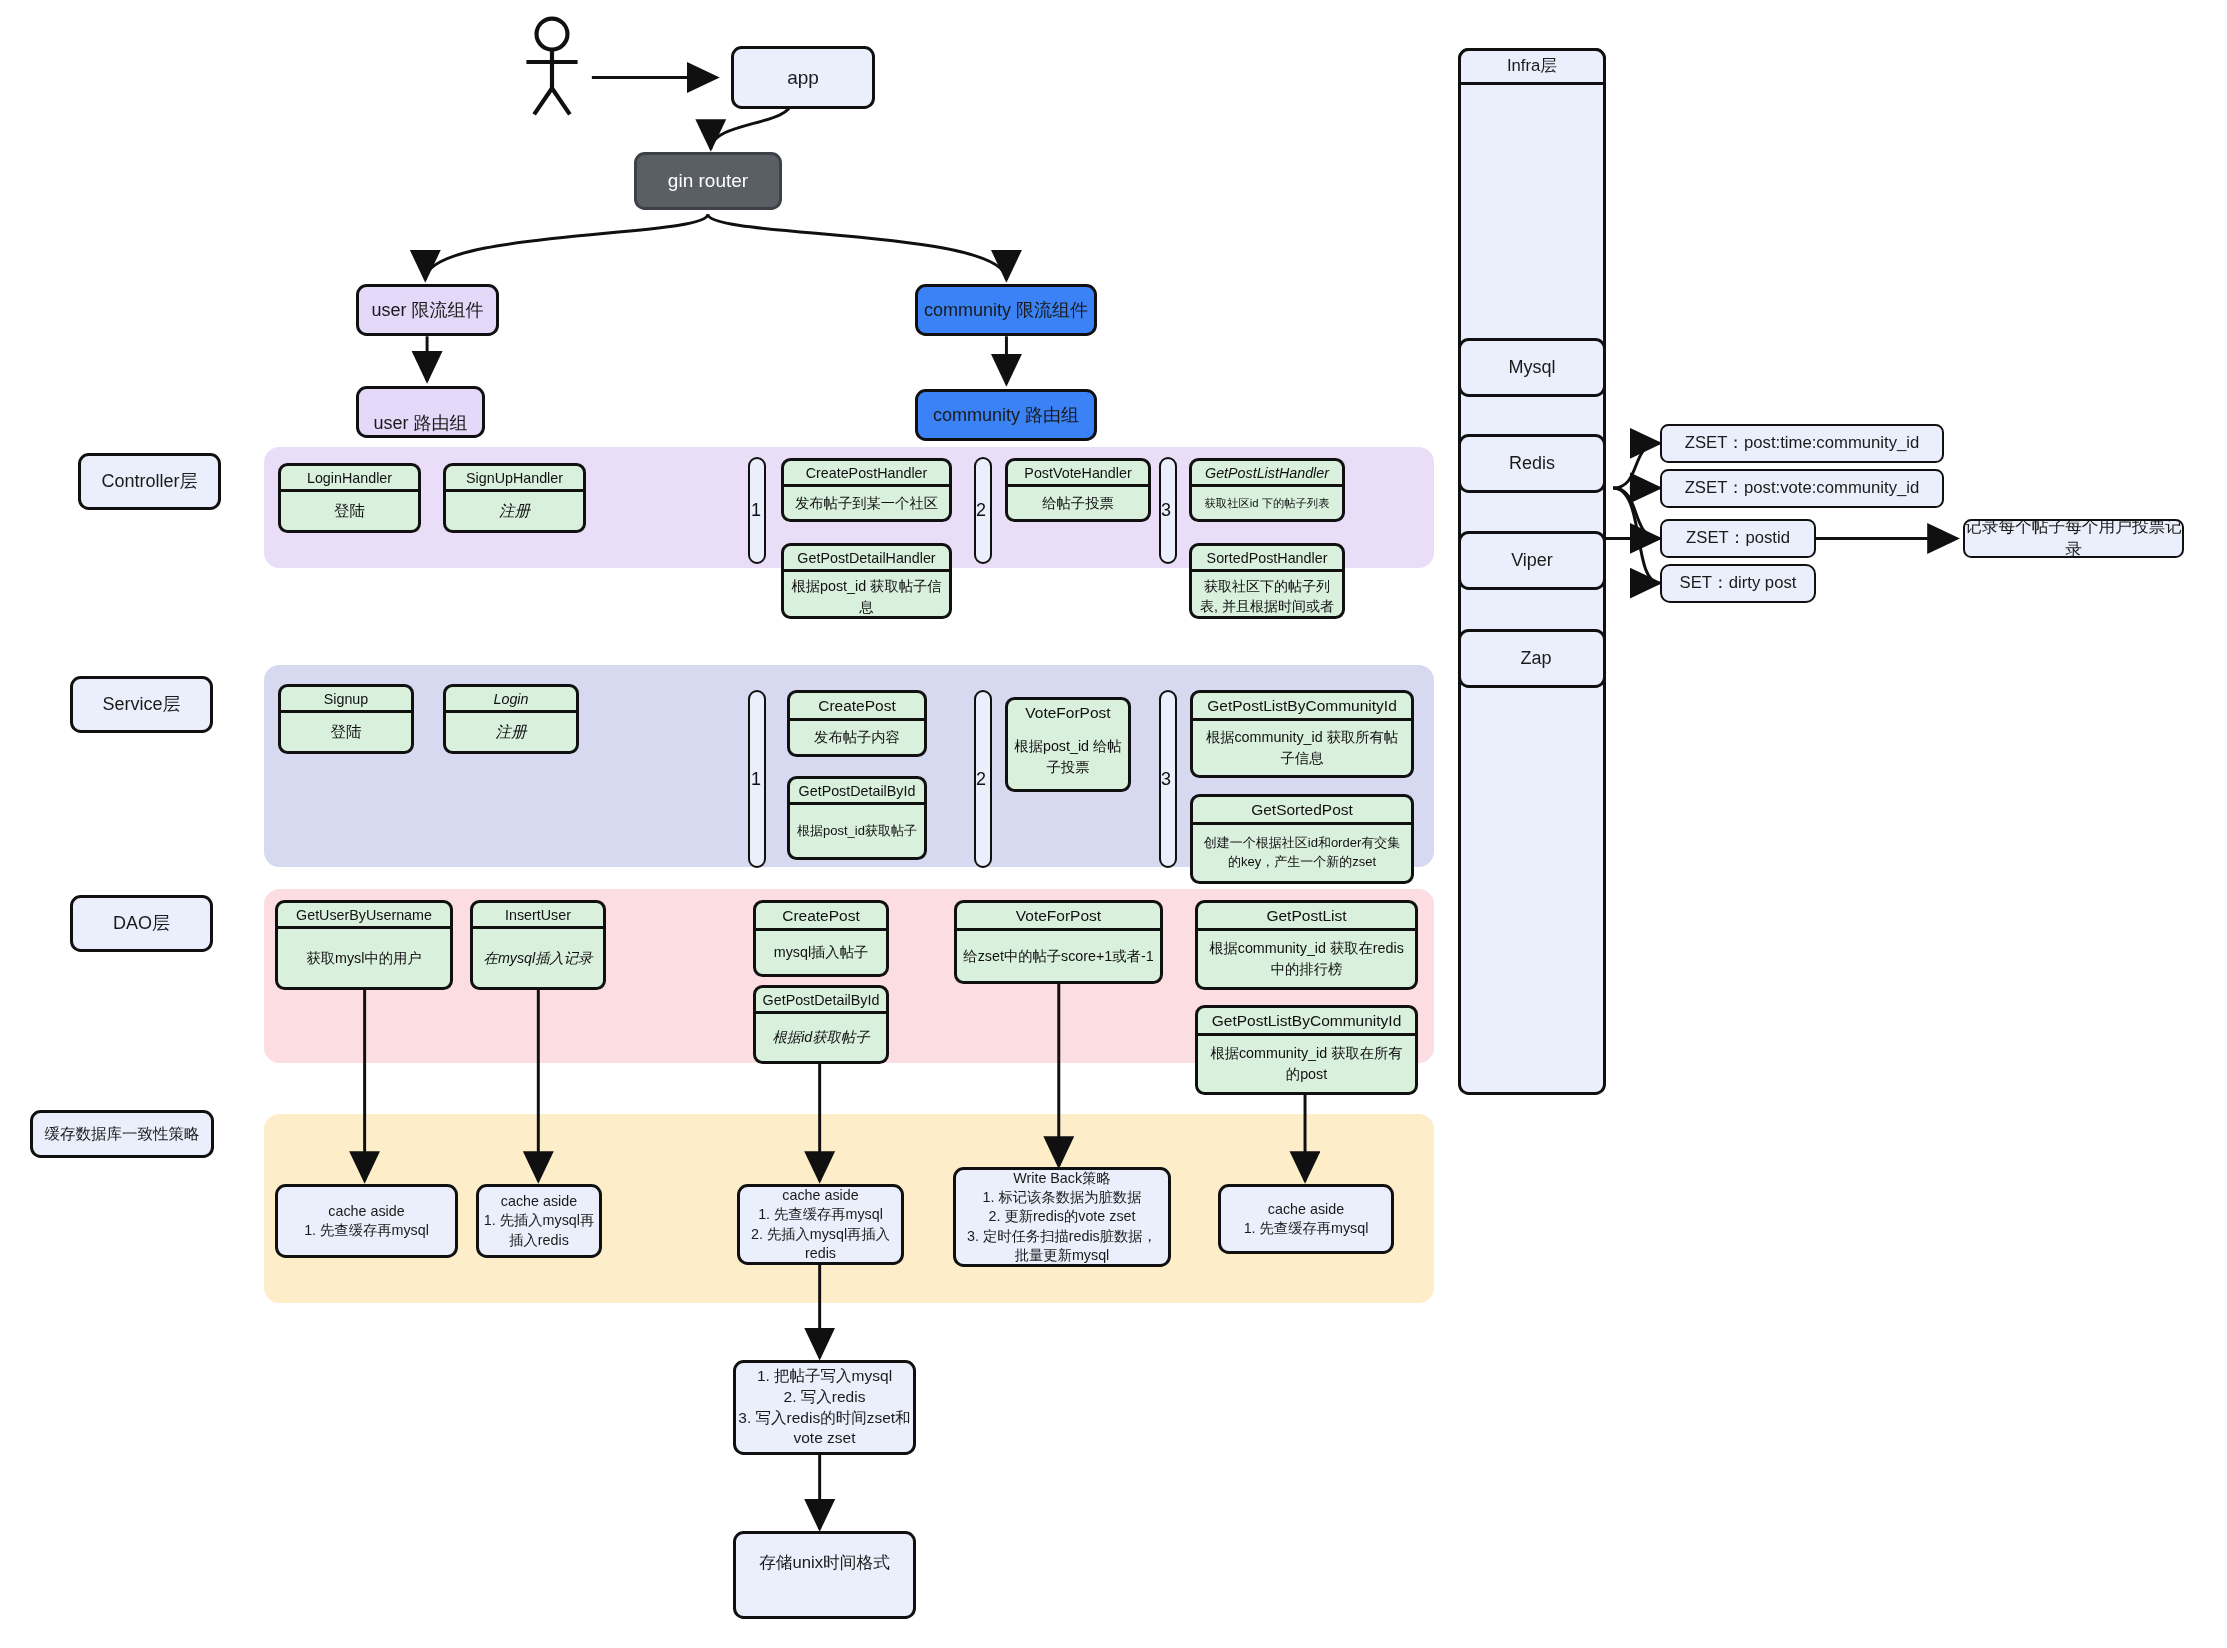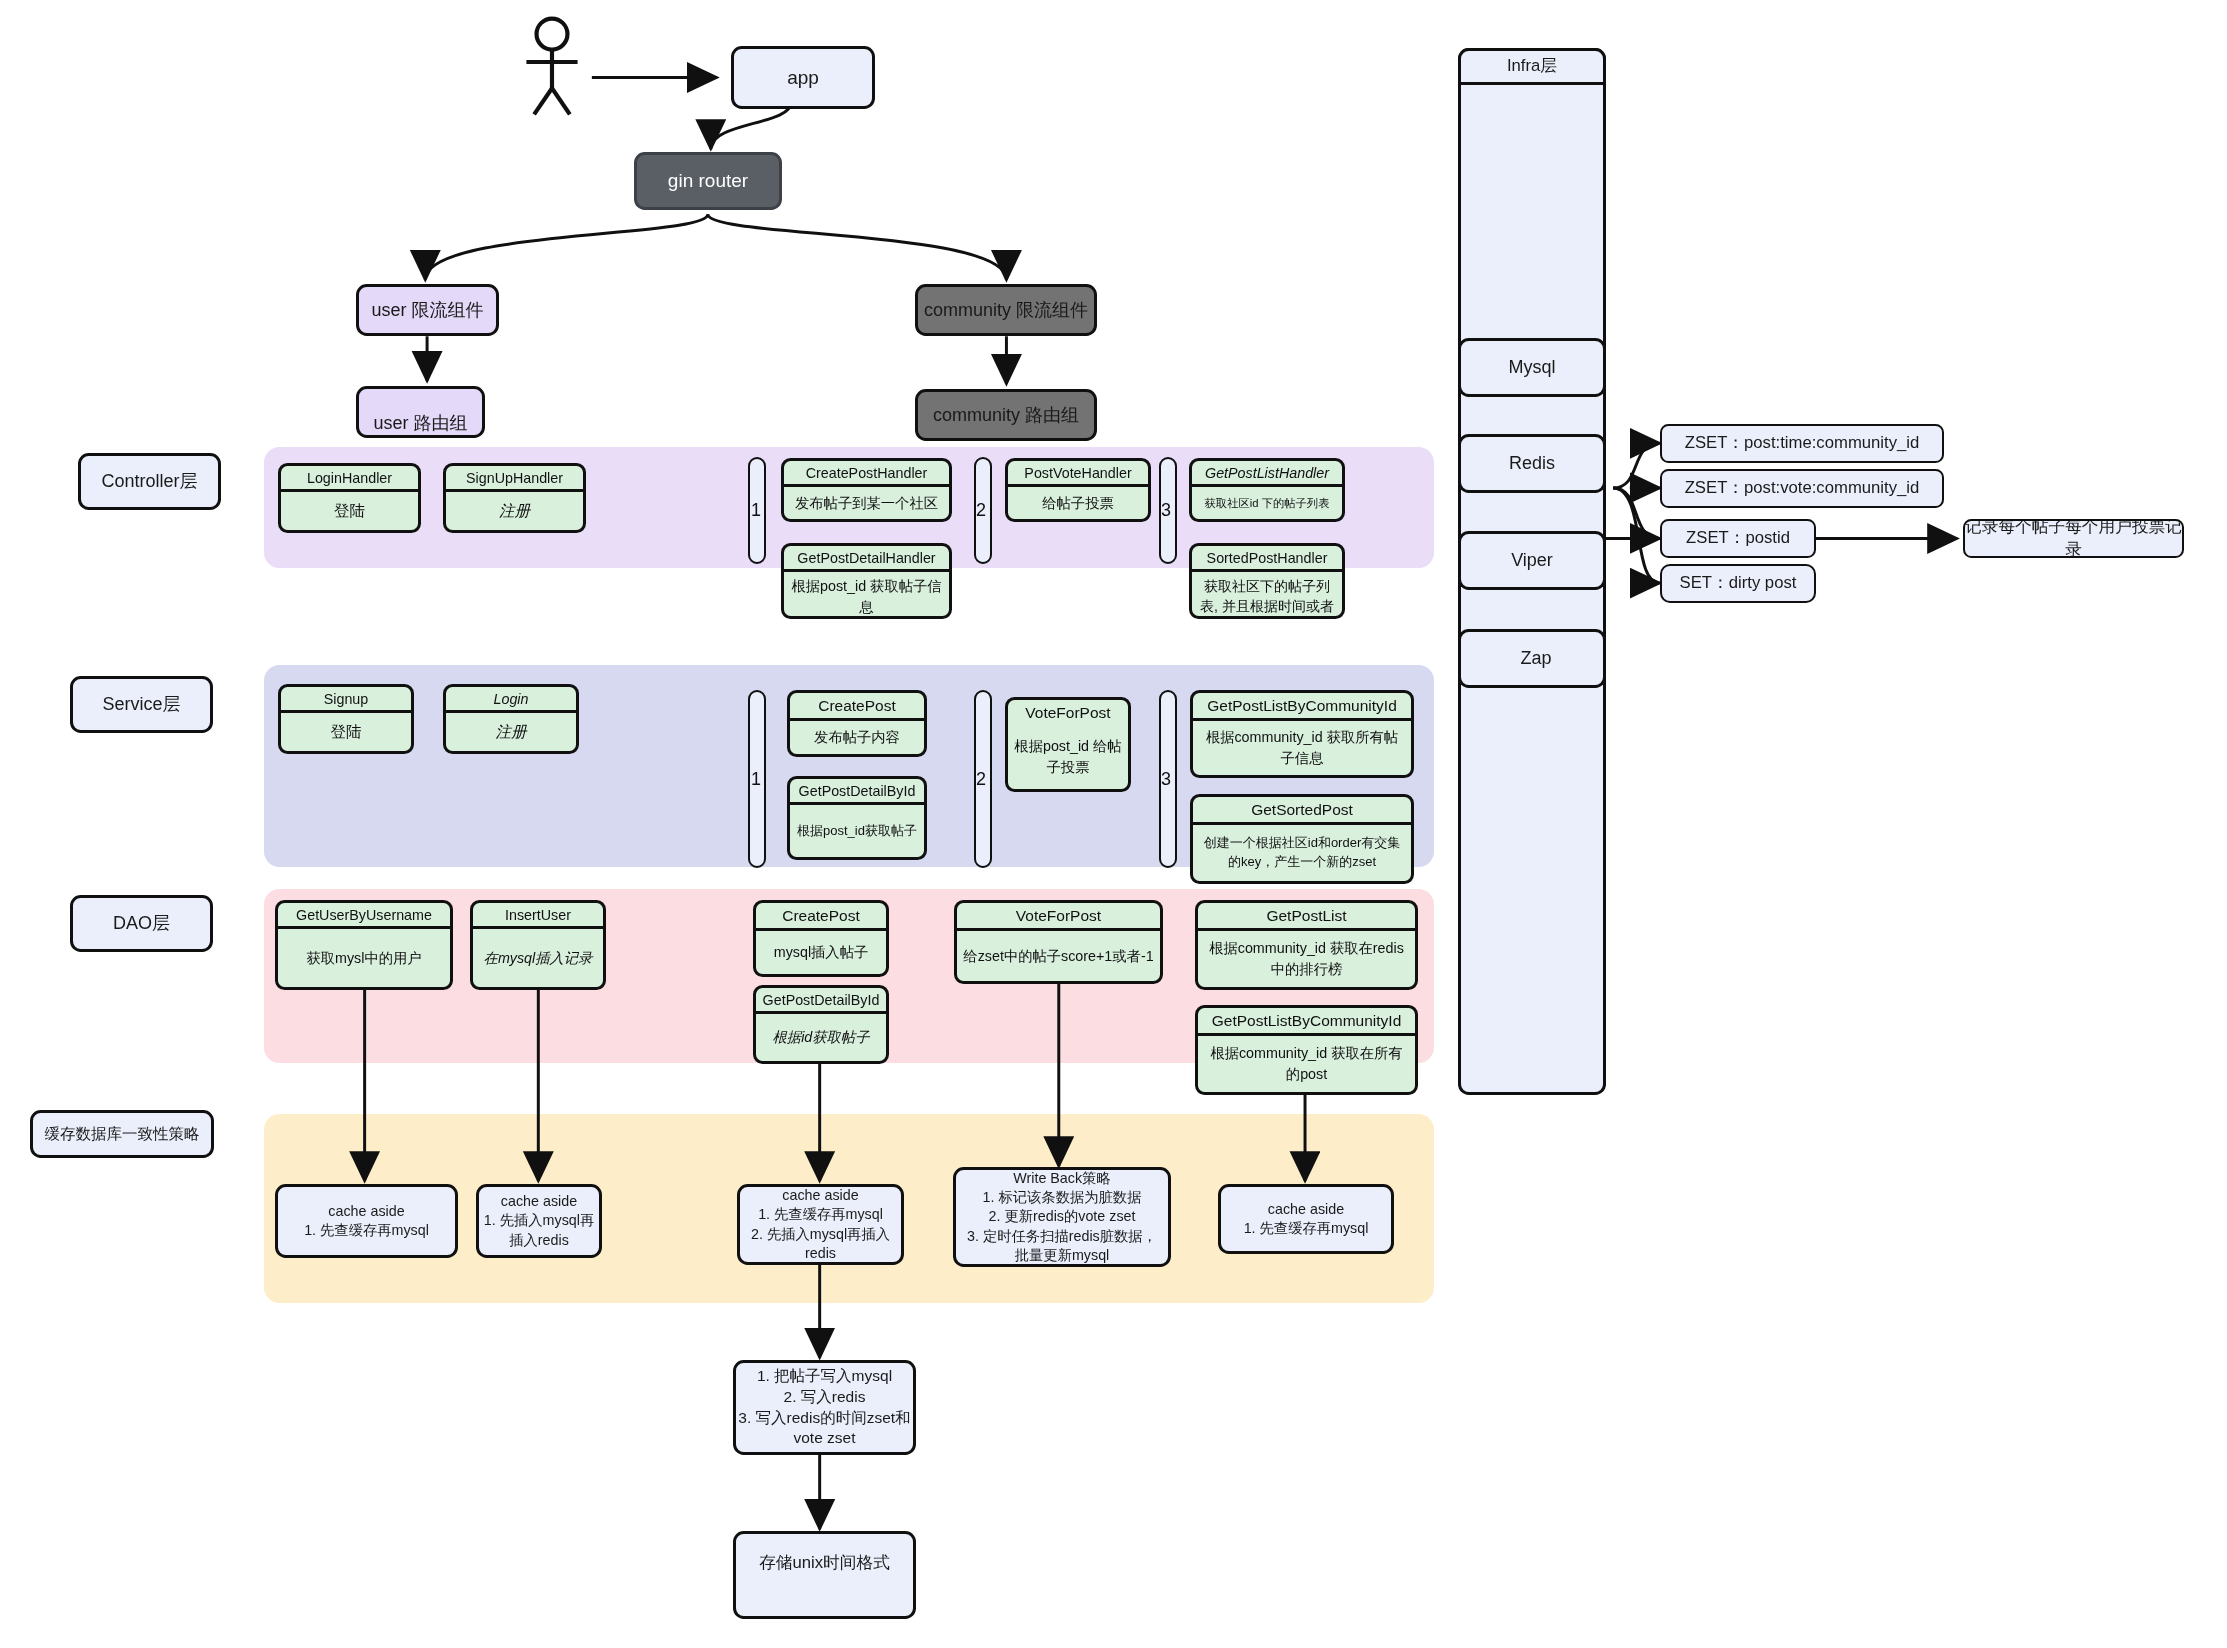--- a/index.html
+++ b/index.html
@@ -12,21 +12,21 @@
   .band-service{background:#d6d9f0;}
   .band-dao{background:#fbdde2;}
   .band-cache{background:#fdeec9;}
 
   
   .node{position:absolute;box-sizing:border-box;border:3px solid #101010;border-radius:10.7px;
         background:#eaeffb;display:flex;flex-direction:column;align-items:center;justify-content:center;
         text-align:center;color:#1a1a1a;line-height:1.35;overflow:hidden;}
   .node.blue{background:#eaeffb;}
   .node.purple{background:#e4d9f9;}
-  .node.yellow{background:#737373;}
+  .node.yellow{background:#3b82f6;}
   .node.dark{background:#5a5f66;color:#ffffff;border-color:#3d4147;}
   .node.thin{border-width:2.4px;}
 
   
   .card{position:absolute;box-sizing:border-box;border:3px solid #101010;border-radius:9.5px;
         background:#d9f0dd;display:flex;flex-direction:column;overflow:hidden;}
   .card .ctitle{flex:0 0 auto;display:flex;align-items:center;justify-content:center;
         text-align:center;padding:3.6px 4.8px;color:#111;}
   .card .cbody{flex:1 1 auto;display:flex;align-items:center;justify-content:center;
         text-align:center;padding:3.6px 6px;border-top:3px solid #101010;color:#111;line-height:1.45;}

